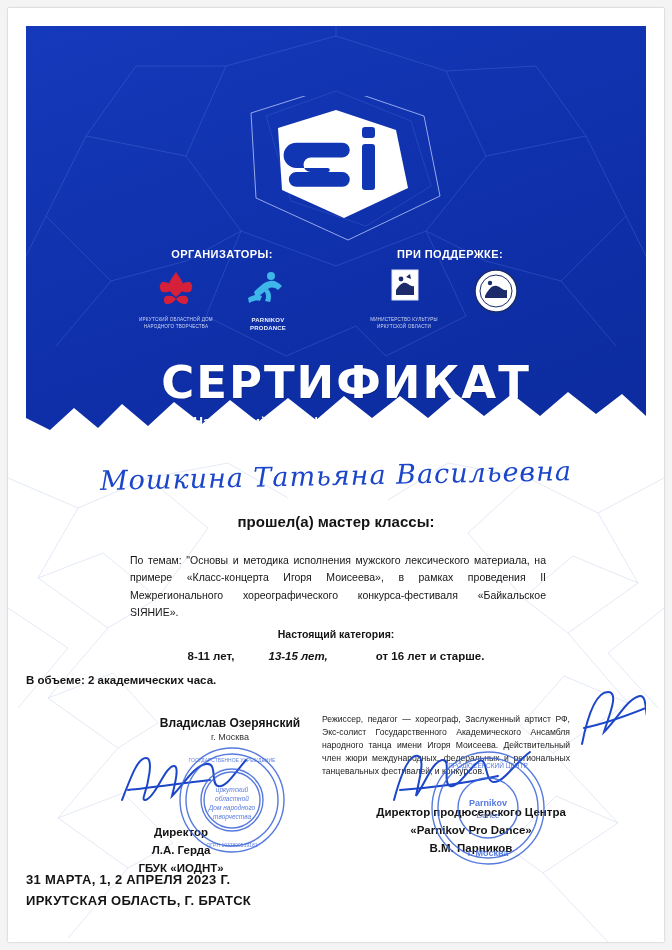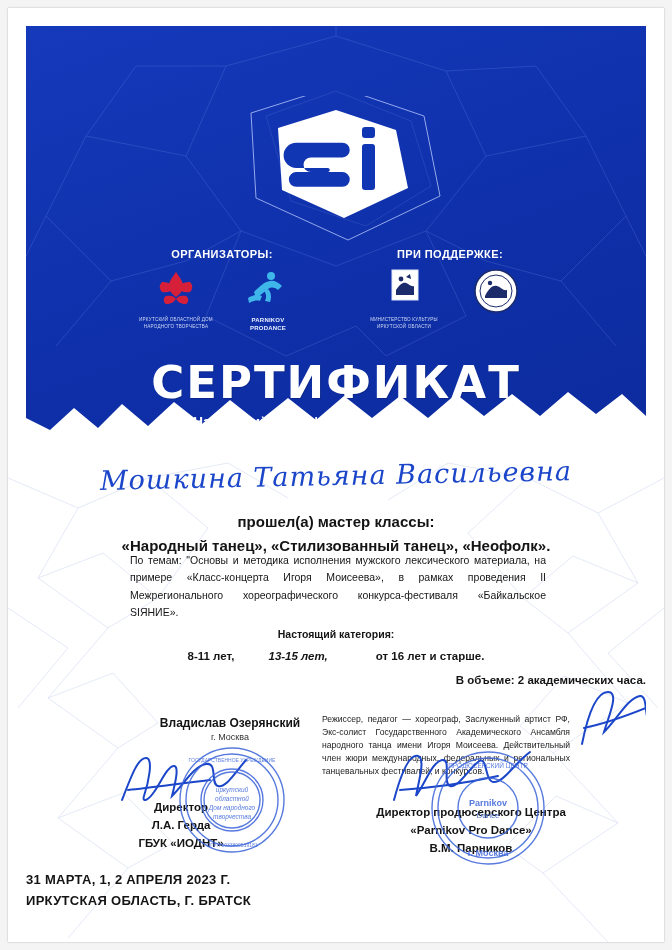--- a/index.html
+++ b/index.html
@@ -108,20 +108,21 @@
     position: absolute;
     top: 330px;
     width: 100%;
     text-align: center;
     color: #ffffff;
     font-size: 45px;
     font-weight: bold;
     letter-spacing: 2px;
     font-family: "DejaVu Sans", sans-serif;
     text-shadow: 1px 1px 0 rgba(0,0,0,0.15);
+    margin-left: 10px;
   }
   .cert-sub {
     position: absolute;
     top: 388px;
     width: 100%;
     text-align: center;
     color: #ffffff;
     font-size: 13.5px;
     font-weight: bold;
   }
@@ -184,21 +185,21 @@
     font-weight: bold;
     color: #151515;
   }
   .ages span { display: inline-block; }
   .ages .a1 { margin-right: 34px; }
   .ages .a2 { margin-right: 48px; font-style: italic; }
   .volume {
     position: absolute;
     top: 226px;
     width: 100%;
-    text-align: right;
+    text-align: left;
     font-size: 11.5px;
     font-weight: bold;
     color: #151515;
   }
   .speaker {
     position: absolute;
     top: 268px;
     left: 124px;
     width: 160px;
     text-align: center;
@@ -218,21 +219,21 @@
     top: 265px;
     left: 296px;
     width: 248px;
     font-size: 8.6px;
     color: #1b1b1b;
     line-height: 1.5;
     text-align: justify;
   }
   .sig-left {
     position: absolute;
-    top: 351px;
+    top: 376px;
     left: 50px;
     width: 210px;
     text-align: center;
     font-size: 11.5px;
     font-weight: bold;
     color: #141414;
     line-height: 1.55;
   }
   .sig-right {
     position: absolute;
@@ -407,21 +408,20 @@
         <path d="M0 70 L0 40 L24 52 L48 30 L72 50 L96 26 L122 48 L148 24 L176 46 L204 22 L232 44 L262 20 L290 42 L318 18 L346 40 L374 18 L402 40 L430 16 L458 38 L486 16 L514 38 L542 14 L570 36 L596 16 L620 38 L620 70 Z" fill="#ffffff"></path>
       </svg>
     </div>
 
     <div class="content">
 
       <div class="handwritten">Мошкина Татьяна Васильевна</div>
 
       <div class="passed">
         <div>прошел(а) мастер классы:</div>
-        <div>«Народный танец», «Стилизованный танец», «Неофолк».</div>
       </div>
 
       <div class="topics">По темам: "Основы и методика исполнения мужского лексического материала, на примере «Класс-концерта Игоря Моисеева», в рамках проведения II Межрегионального хореографического конкурса-фестиваля «Байкальское SIЯНИЕ».</div>
 
       <div class="agecat">Настоящий категория:</div>
       <div class="ages">
         <span class="a1">8-11 лет,</span><span class="a2">13-15 лет,</span><span class="a3">от 16 лет и старше.</span>
       </div>
       <div class="volume">В объеме: 2 академических часа.</div>
 

